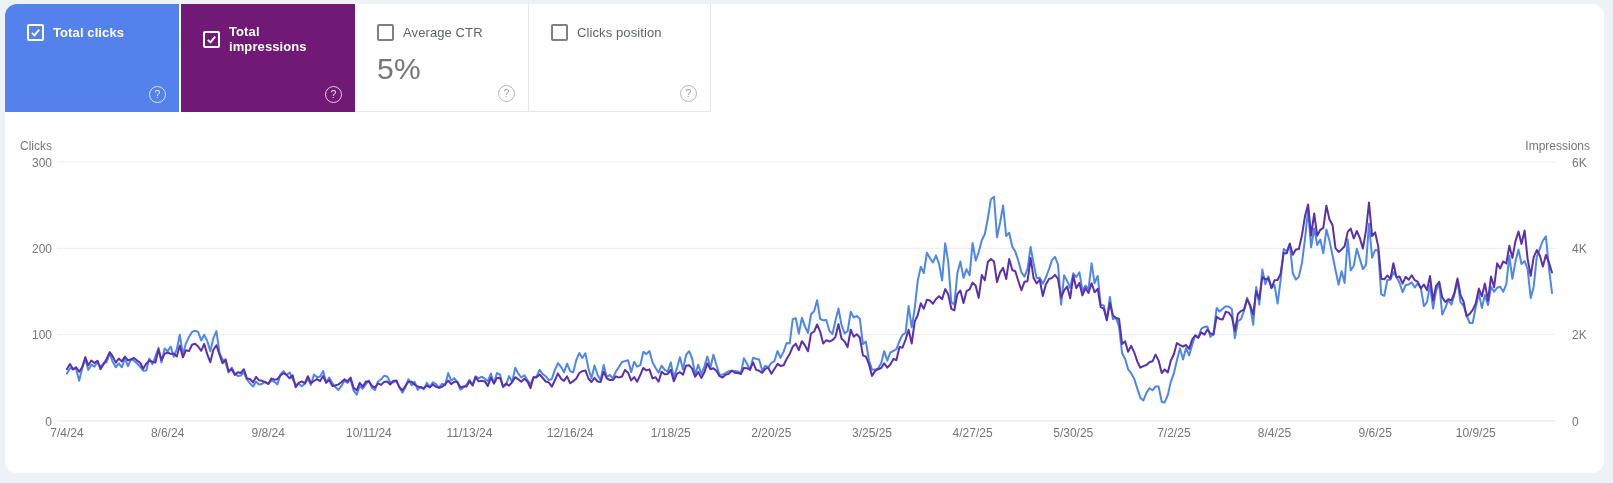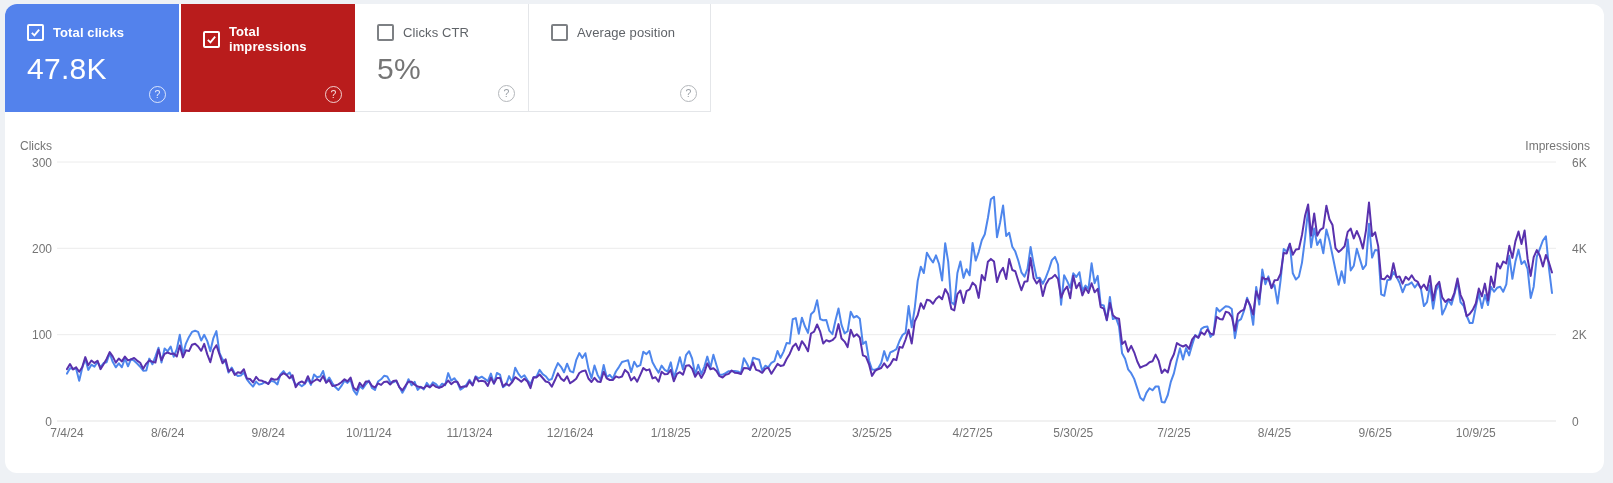--- a/index.html
+++ b/index.html
@@ -53,46 +53,45 @@
   <div class="cards">
       <div class="card" style="background: rgb(83, 130, 236);">
     <div class="card-top">
       <span class="cb">
             <svg width="11" height="11" viewBox="0 0 12 12">
               <polyline points="2,6.5 4.8,9.2 10,2.8" fill="none" stroke="#ffffff" stroke-width="2"></polyline>
             </svg>
           </span>
       <span class="card-label">Total clicks</span>
     </div>
-    <div class="card-value">47.8K</div>
     <span class="help">?</span>
   </div>
-      <div class="card" style="background: #b91c1c;">
+      <div class="card" style="background: #701a75;">
     <div class="card-top">
       <span class="cb">
             <svg width="11" height="11" viewBox="0 0 12 12">
               <polyline points="2,6.5 4.8,9.2 10,2.8" fill="none" stroke="#ffffff" stroke-width="2"></polyline>
             </svg>
           </span>
       <span class="card-label">Total impressions</span>
     </div>
     <span class="help">?</span>
   </div>
       <div class="card plain">
     <div class="card-top">
       <span class="cb"></span>
-      <span class="card-label">Clicks CTR</span>
+      <span class="card-label">Average CTR</span>
     </div>
     <div class="card-value">5%</div>
     <span class="help">?</span>
   </div>
       <div class="card plain pos">
     <div class="card-top">
       <span class="cb"></span>
-      <span class="card-label">Average position</span>
+      <span class="card-label">Clicks position</span>
     </div>
     <span class="help">?</span>
   </div>
     </div>
 </div>
 
 <svg id="chart" width="1613" height="483" viewBox="0 0 1613 483">
   <g id="gridlines">
       <line x1="57" x2="1556" y1="421.0" y2="421.0" stroke="#e3e3e3" stroke-width="1"></line>
       <line x1="57" x2="1556" y1="334.7" y2="334.7" stroke="#ececec" stroke-width="1"></line>

